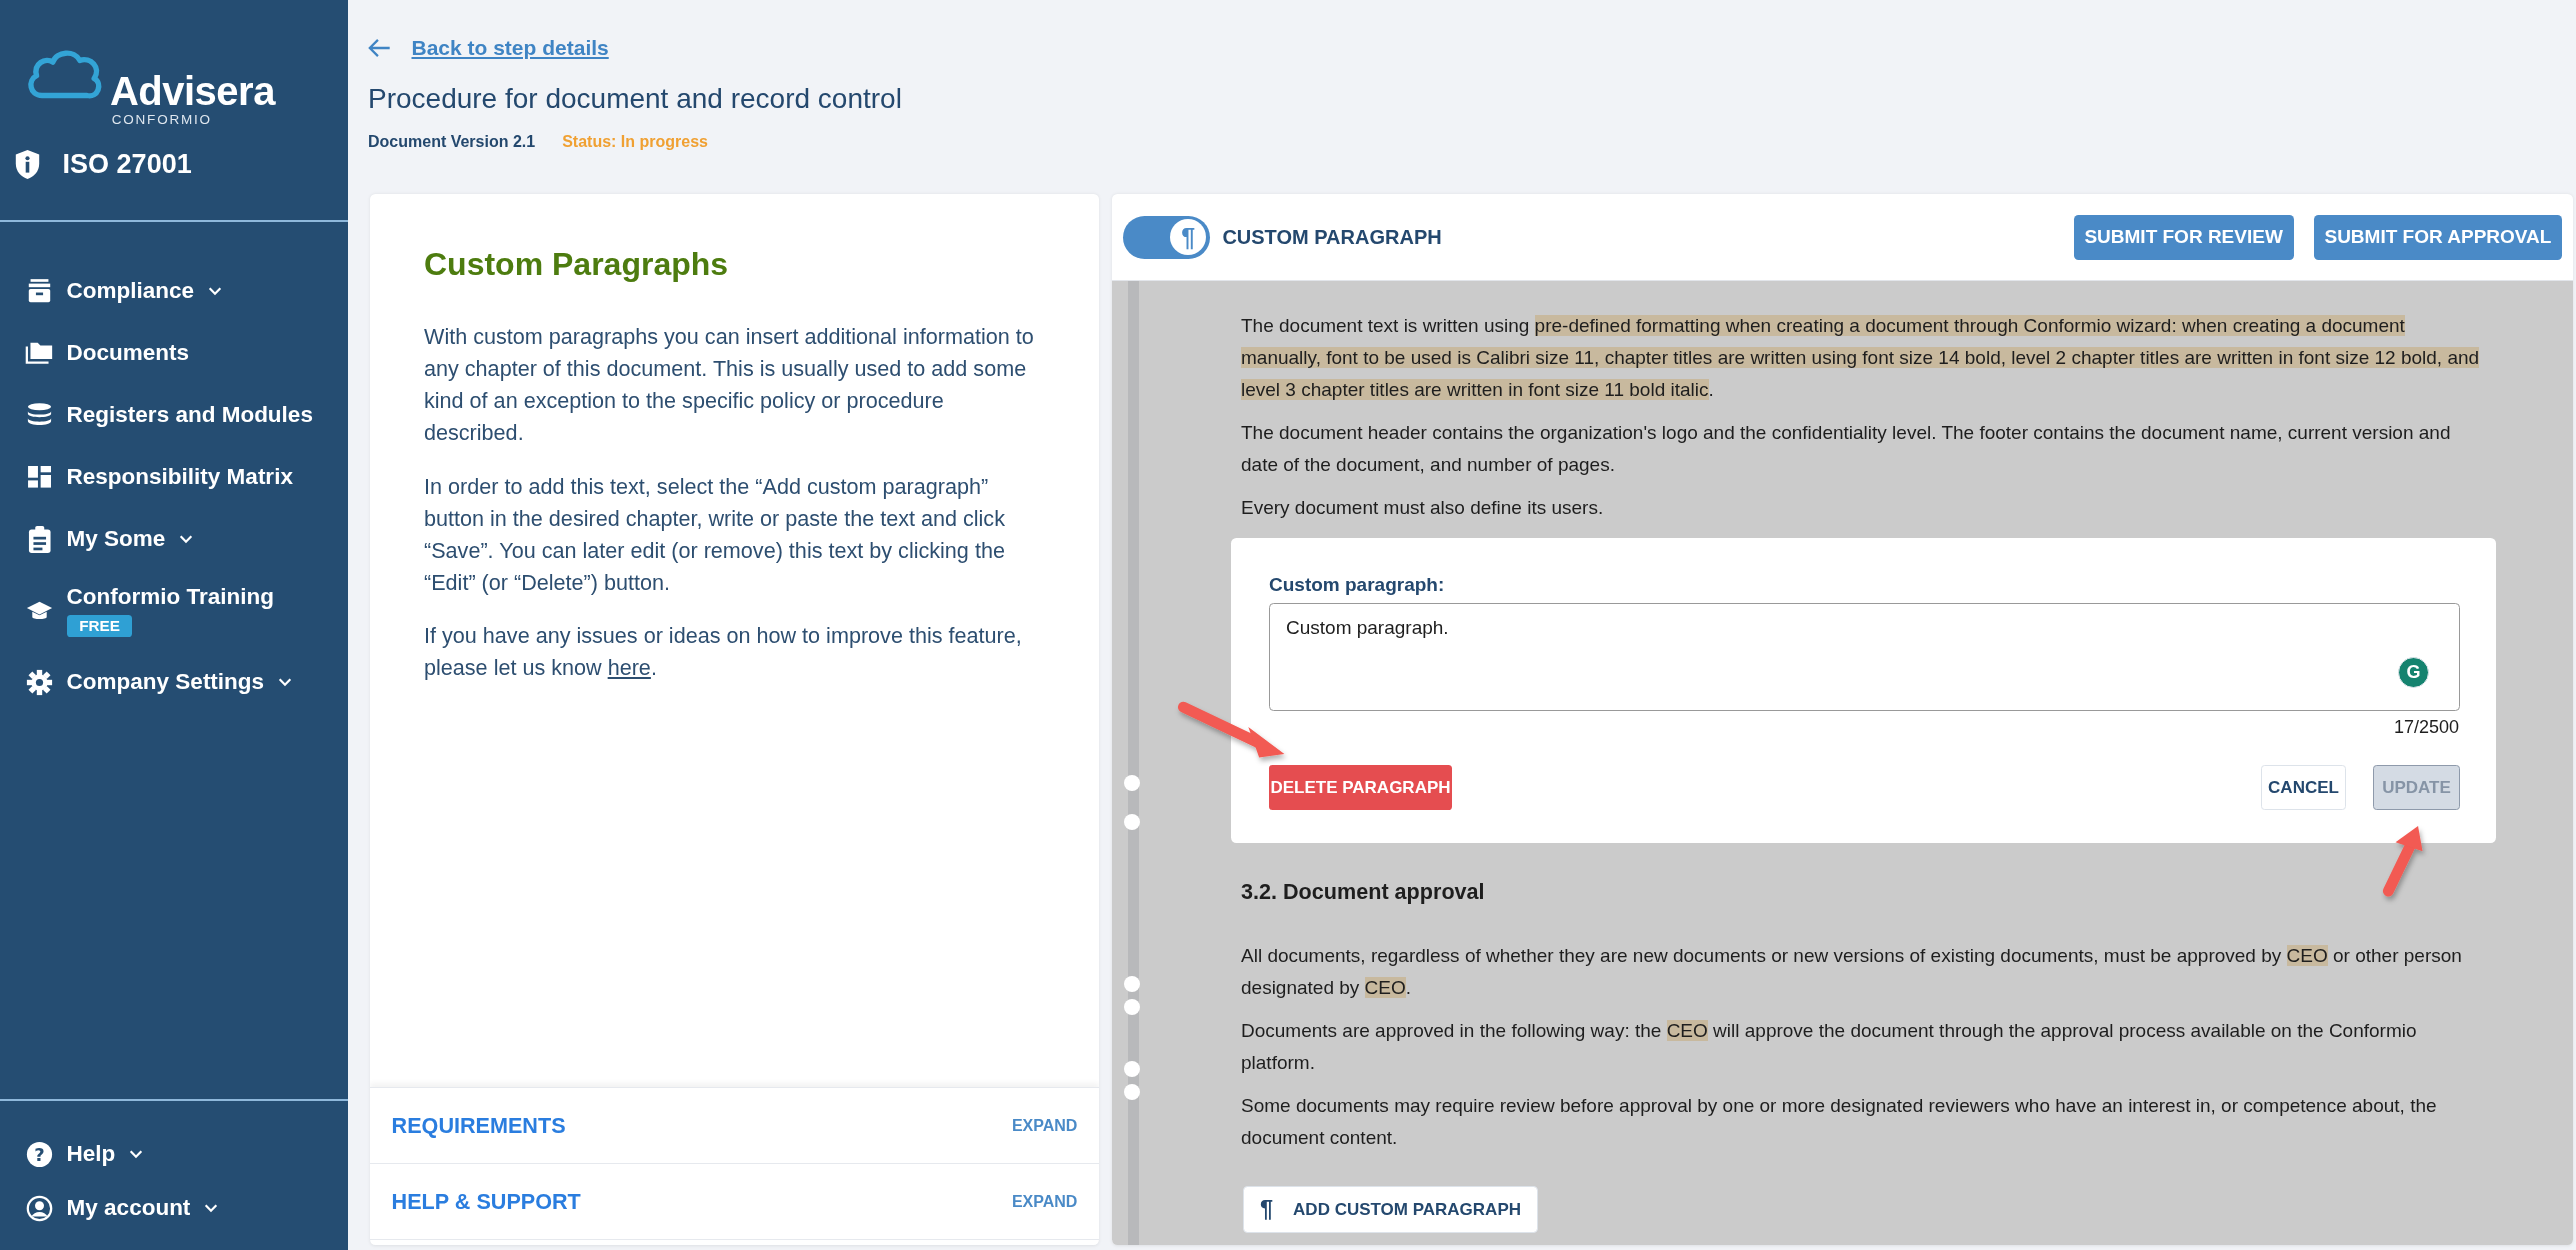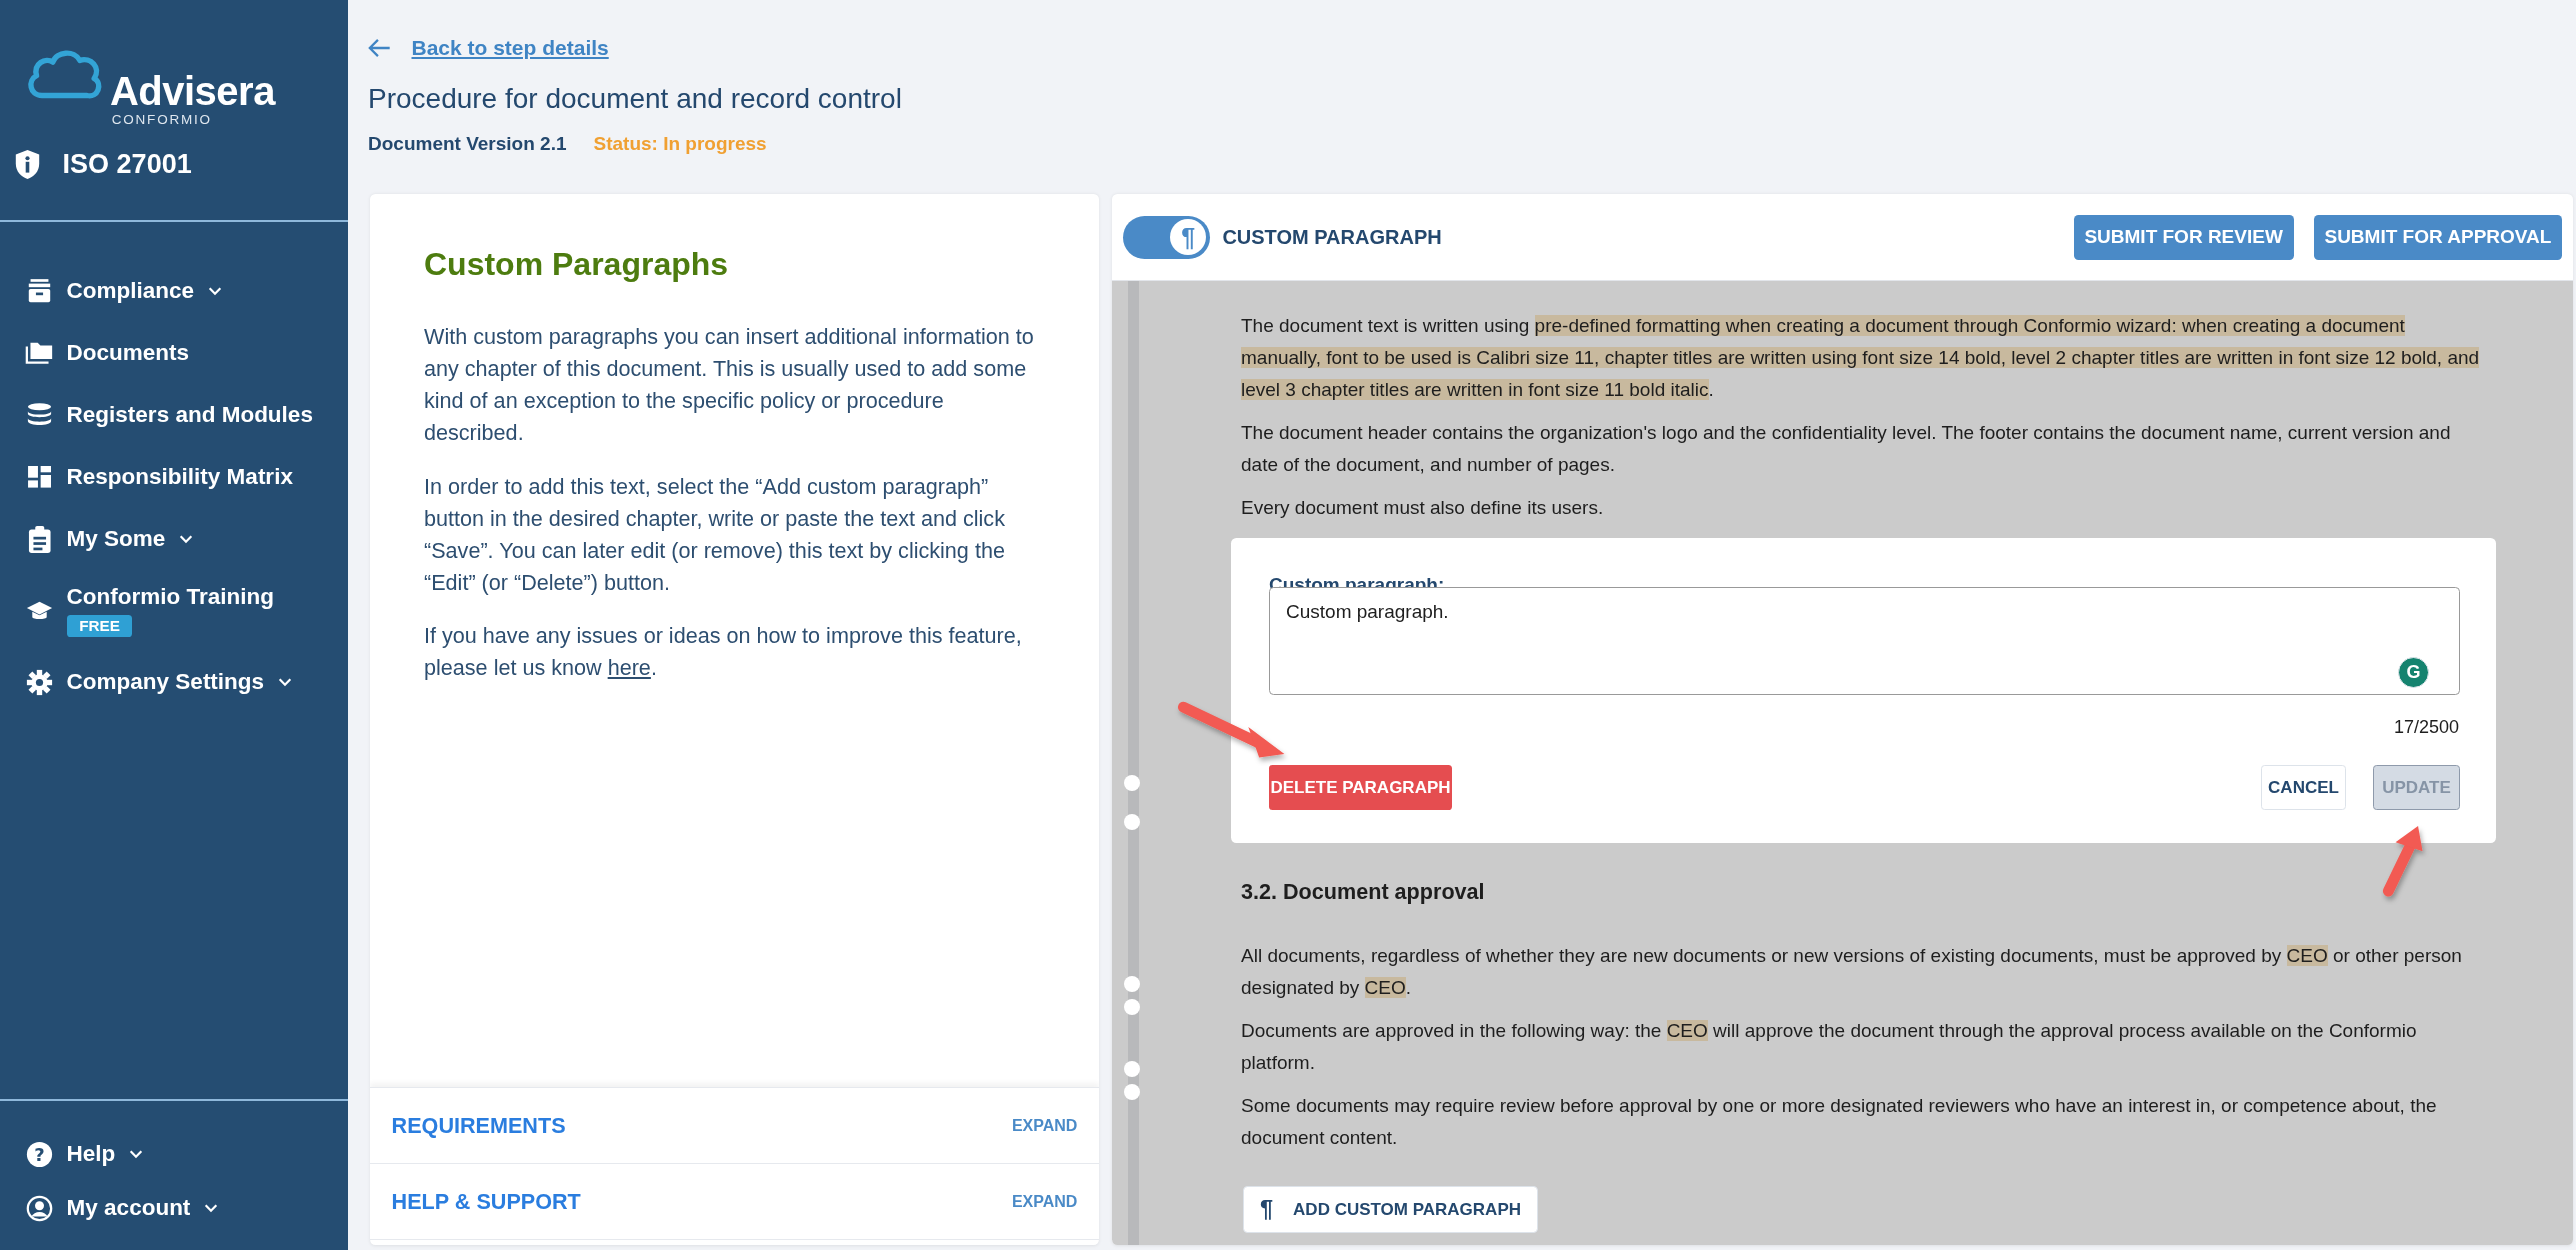--- a/index.html
+++ b/index.html
@@ -22,21 +22,21 @@
   .nav-item .chev { margin-left: 12.6px; width: 16px; height: 16px; }
   .nav-item.tall { height: 81px; }
   .nav-item .stack { display: flex; flex-direction: column; }
   .badge-free { display: inline-block; background: #2fa0d4; color: #fff; font-size: 15.3px; font-weight: 700; border-radius: 3.6px; padding: 1.8px 12.6px; margin-top: 5.4px; width: 65px; text-align: center; }
   .nav-bottom { position: absolute; left: 25px; top: 1127px; }
   .nav-bottom .nav-item { height: 54px; }
 
   
   .back-link { position: absolute; left: 368px; top: 36px; display: flex; align-items: center; gap: 20px; color: #3f84c4; font-size: 21px; font-weight: 700; text-decoration: underline; cursor: pointer; }
   .page-title { position: absolute; left: 368px; top: 83px; font-size: 28px; color: #24486e; font-weight: 400; }
-  .meta { position: absolute; left: 368px; top: 133px; display: flex; gap: 27px; font-size: 19px; font-weight: 700; }
+  .meta { position: absolute; left: 368px; top: 133px; display: flex; gap: 27px; font-size: 16px; font-weight: 700; }
   .meta .ver { color: #24486e; }
   .meta .status { color: #f0a032; }
 
   
   .left-panel { position: absolute; left: 370px; top: 194px; width: 729px; height: 1051px; background: #fff; border-radius: 5.4px; box-shadow: 0 0.9px 3.6px rgba(0,0,0,0.08); overflow: hidden; }
   .tabs { display: flex; height: 87px; border-bottom: 0.9px solid #e6e9ee; box-shadow: 0 2.7px 4.5px rgba(0,0,0,0.06); position: relative; }
   .tab { flex: 1; display: flex; align-items: center; justify-content: center; font-size: 21.6px; font-weight: 700; color: #666; cursor: pointer; position: relative; }
   .tab.active { color: #4a8ac7; }
   .tab.active::after { content: ""; position: absolute; left: 0; right: 0; bottom: 0; height: 5.4px; background: #4a8ac7; }
   .wizard { padding: 52px 54px 0 54px; }
@@ -59,21 +59,21 @@
   .doc-body { position: absolute; left: 0; top: 87px; right: 0; bottom: 0; background: #cbcbcb; }
   .gutter { position: absolute; left: 16px; top: 0; width: 10.8px; bottom: 0; background: #b8b9bb; }
   .dot { position: absolute; left: 11.7px; width: 16px; height: 16px; border-radius: 50%; background: #fff; }
   .doc-text { position: absolute; left: 129px; width: 1245px; font-size: 19px; line-height: 32px; color: #1e1e1e; }
   .doc-text p { margin-bottom: 10.8px; }
   .hl { background: #c8b99e; }
   .doc-h3 { font-size: 21.6px; font-weight: 700; color: #1e1e1e; }
 
   .cp-box { position: absolute; left: 119px; top: 257px; width: 1265px; height: 305px; background: #fff; border-radius: 5.4px; }
   .cp-label { position: absolute; left: 38px; top: 36px; font-size: 19px; font-weight: 700; color: #24486e; }
-  .cp-textarea { position: absolute; left: 38px; top: 49px; width: 1191px; height: 108px; border: 0.9px solid #999; border-radius: 4.5px; padding: 12.6px 16px; font-size: 19px; color: #1e1e1e; font-family: "Liberation Sans", sans-serif; resize: none; }
+  .cp-textarea { position: absolute; left: 38px; top: 65px; width: 1191px; height: 108px; border: 0.9px solid #999; border-radius: 4.5px; padding: 12.6px 16px; font-size: 19px; color: #1e1e1e; font-family: "Liberation Sans", sans-serif; resize: none; }
   .g-icon { position: absolute; left: 1167px; top: 119px; width: 31px; height: 31px; border-radius: 50%; background: #15836f; border: 1.8px solid #e0e6ec; color: #fff; font-weight: 700; font-size: 18px; display: flex; align-items: center; justify-content: center; }
   .cp-counter { position: absolute; right: 37px; top: 179px; font-size: 18px; color: #1e1e1e; }
   .btn-delete { position: absolute; left: 38px; top: 227px; width: 183px; height: 45px; background: #e54d50; color: #fff; font-size: 17px; font-weight: 700; border-radius: 3.6px; display: flex; align-items: center; justify-content: center; cursor: pointer; }
   .btn-cancel { position: absolute; left: 1030px; top: 227px; width: 85px; height: 45px; background: #fff; border: 0.9px solid #dde3ea; color: #24486e; font-size: 17px; font-weight: 700; border-radius: 3.6px; display: flex; align-items: center; justify-content: center; cursor: pointer; }
   .btn-update { position: absolute; left: 1142px; top: 227px; width: 87px; height: 45px; background: #d4dbe4; border: 0.9px solid #8e9aab; color: #8694a6; font-size: 17px; font-weight: 700; border-radius: 3.6px; display: flex; align-items: center; justify-content: center; cursor: pointer; }
 
   .btn-add { position: absolute; left: 131px; top: 905px; height: 47px; background: #fff; border: 0.9px solid #dde3ea; border-radius: 4.5px; padding: 0 16px; display: flex; align-items: center; gap: 20px; cursor: pointer; }
   .btn-add .para { font-size: 23.5px; font-weight: 700; color: #24486e; }
   .btn-add .lbl { font-size: 17px; font-weight: 700; color: #24486e; }
 

